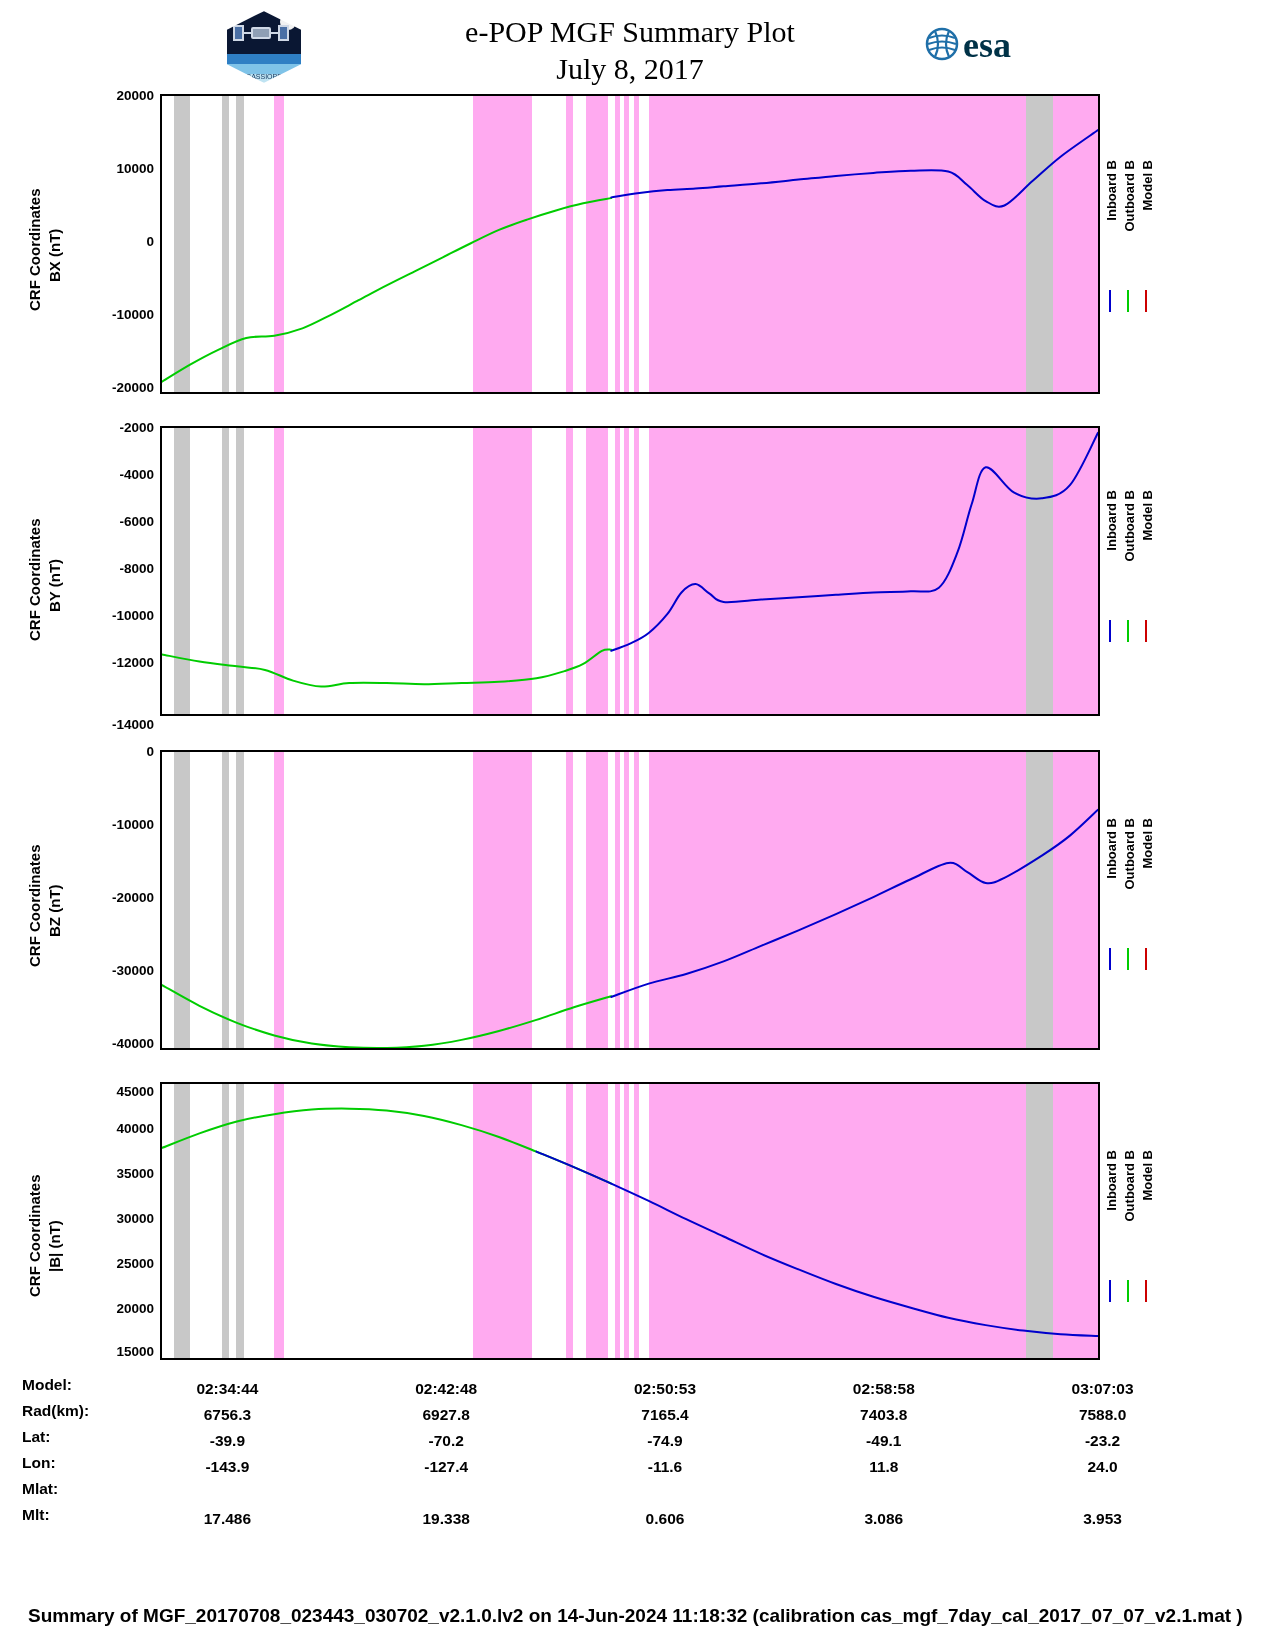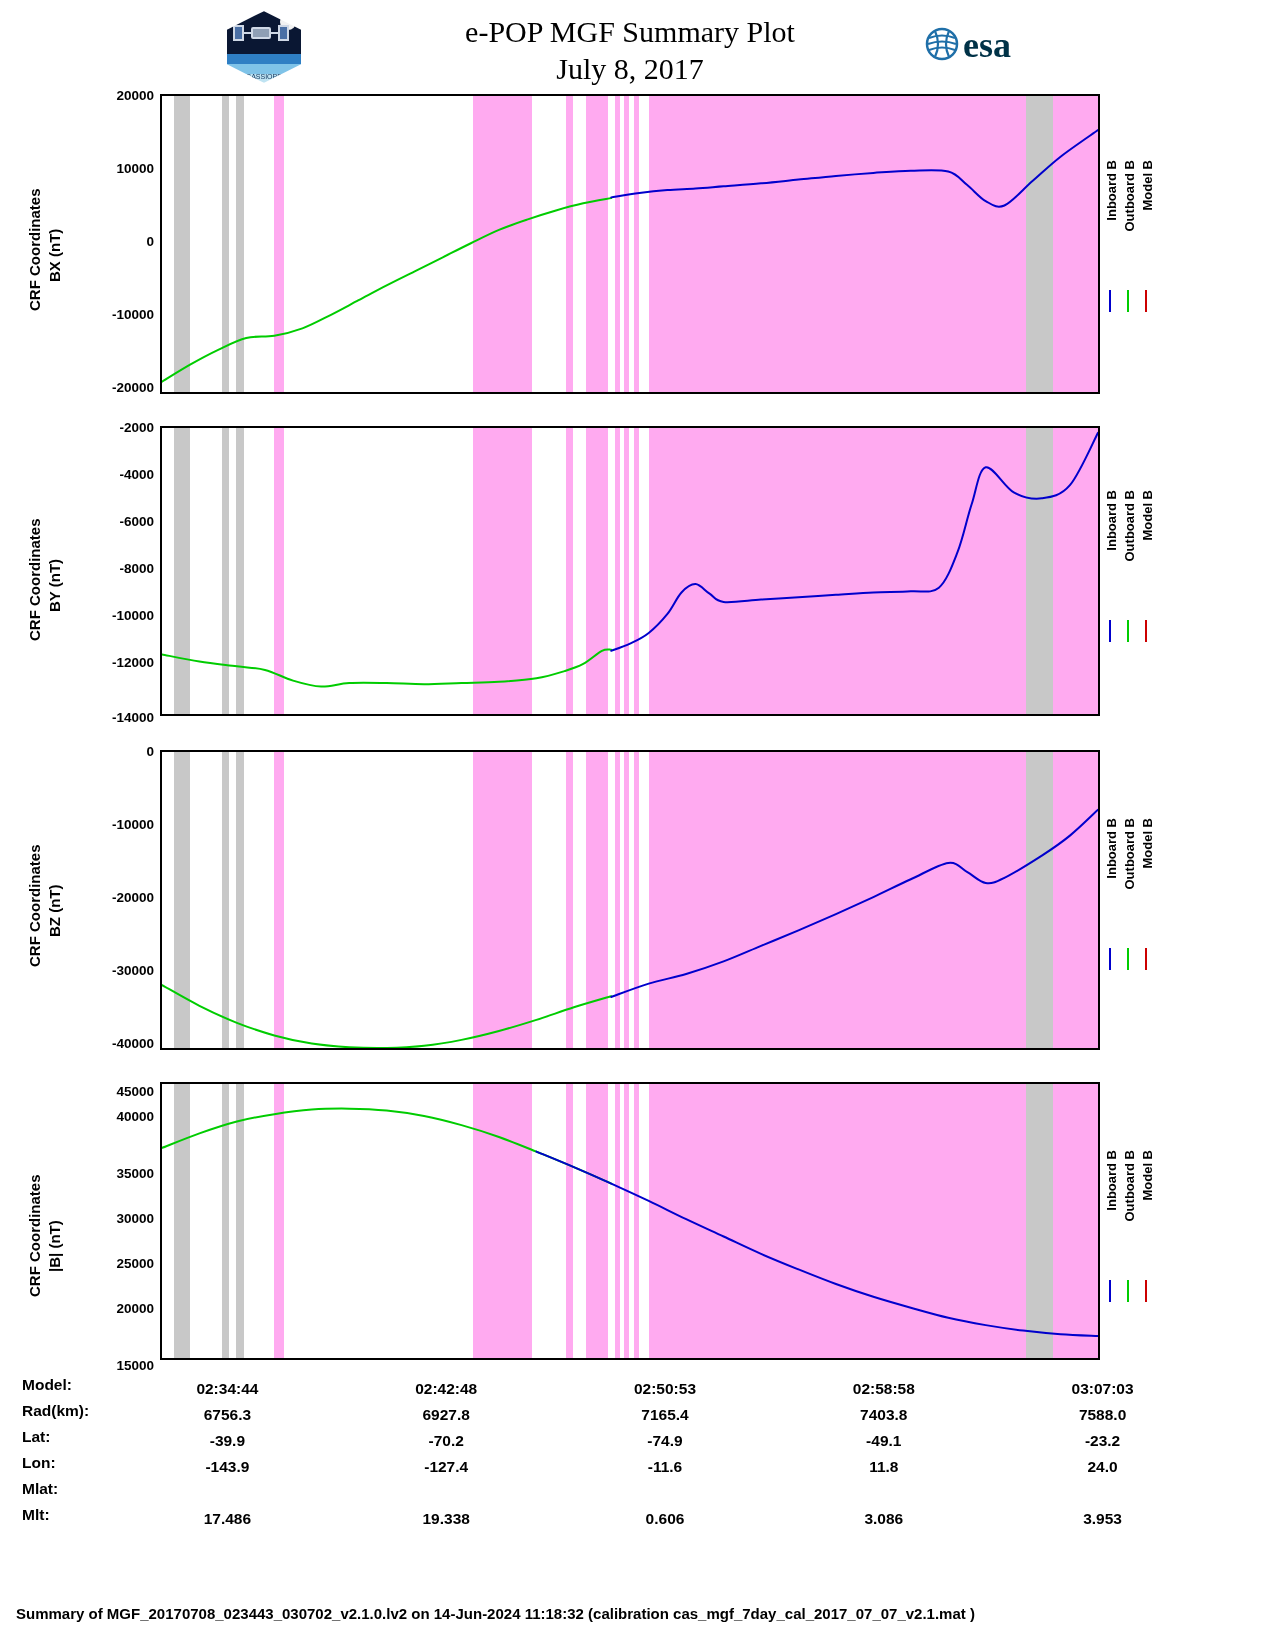--- a/index.html
+++ b/index.html
@@ -167,24 +167,24 @@
     flex: 1;
     display: flex;
   }
   .info-cell {
     width: 20%;
     text-align: center;
     margin-top: 8px;
   }
   .footer {
     position: absolute;
-    left: 16px;
+    left: 28px;
     top: 1605px;
     width: 1240px;
-    font-size: 15px;
+    font-size: 19px;
     font-weight: bold;
     color: #000;
     white-space: nowrap;
   }
 </style>
 </head>
 <body>
 
 <div class="page">
 
@@ -282,21 +282,21 @@
     </div>
   </div>
 
   <div class="ytickwrap" style="top:420px;">
     <div class="ytick" style="top:0px;">-2000</div>
     <div class="ytick" style="top:47px;">-4000</div>
     <div class="ytick" style="top:94px;">-6000</div>
     <div class="ytick" style="top:141px;">-8000</div>
     <div class="ytick" style="top:188px;">-10000</div>
     <div class="ytick" style="top:235px;">-12000</div>
-    <div class="ytick" style="top:290px;">-14000</div>
+    <div class="ytick" style="top:297px;">-14000</div>
   </div>
   <div class="ylabel" style="left:26px; top:480px; height:200px;">CRF Coordinates</div>
   <div class="ylabel" style="left:46px; top:530px; height:110px;">BY (nT)</div>
 
   <div class="panel" id="panel-by" style="top:426px; height:290px;">
     <div class="plot-area">
         <div class="shade gray" style="left: 12.168px; width: 15.912px;"></div>
         <div class="shade gray" style="left: 59.904px; width: 7.488px;"></div>
         <div class="shade gray" style="left: 73.944px; width: 8.424px;"></div>
         <div class="shade gray" style="left: 863.928px; width: 27.144px;"></div>
@@ -369,26 +369,26 @@
     </div>
     <div class="legend-bars">
       <div class="legend-bar" style="left:5px; background:#0000cc;"></div>
       <div class="legend-bar" style="left:23px; background:#00cc00;"></div>
       <div class="legend-bar" style="left:41px; background:#cc0000;"></div>
     </div>
   </div>
 
   <div class="ytickwrap" style="top:1076px;">
     <div class="ytick" style="top:8px;">45000</div>
-    <div class="ytick" style="top:33px;">40000</div>
+    <div class="ytick" style="top:45px;">40000</div>
     <div class="ytick" style="top:90px;">35000</div>
     <div class="ytick" style="top:135px;">30000</div>
     <div class="ytick" style="top:180px;">25000</div>
     <div class="ytick" style="top:225px;">20000</div>
-    <div class="ytick" style="top:282px;margin-left:40px;">15000</div>
+    <div class="ytick" style="top:268px;margin-left:40px;">15000</div>
   </div>
   <div class="ylabel" style="left:26px; top:1136px; height:200px;">CRF Coordinates</div>
   <div class="ylabel" style="left:46px; top:1196px; height:100px;">|B| (nT)</div>
 
   <div class="panel" id="panel-bmag" style="top:1082px; height:278px;">
     <div class="plot-area">
         <div class="shade gray" style="left: 12.168px; width: 15.912px;"></div>
         <div class="shade gray" style="left: 59.904px; width: 7.488px;"></div>
         <div class="shade gray" style="left: 73.944px; width: 8.424px;"></div>
         <div class="shade gray" style="left: 863.928px; width: 27.144px;"></div>

